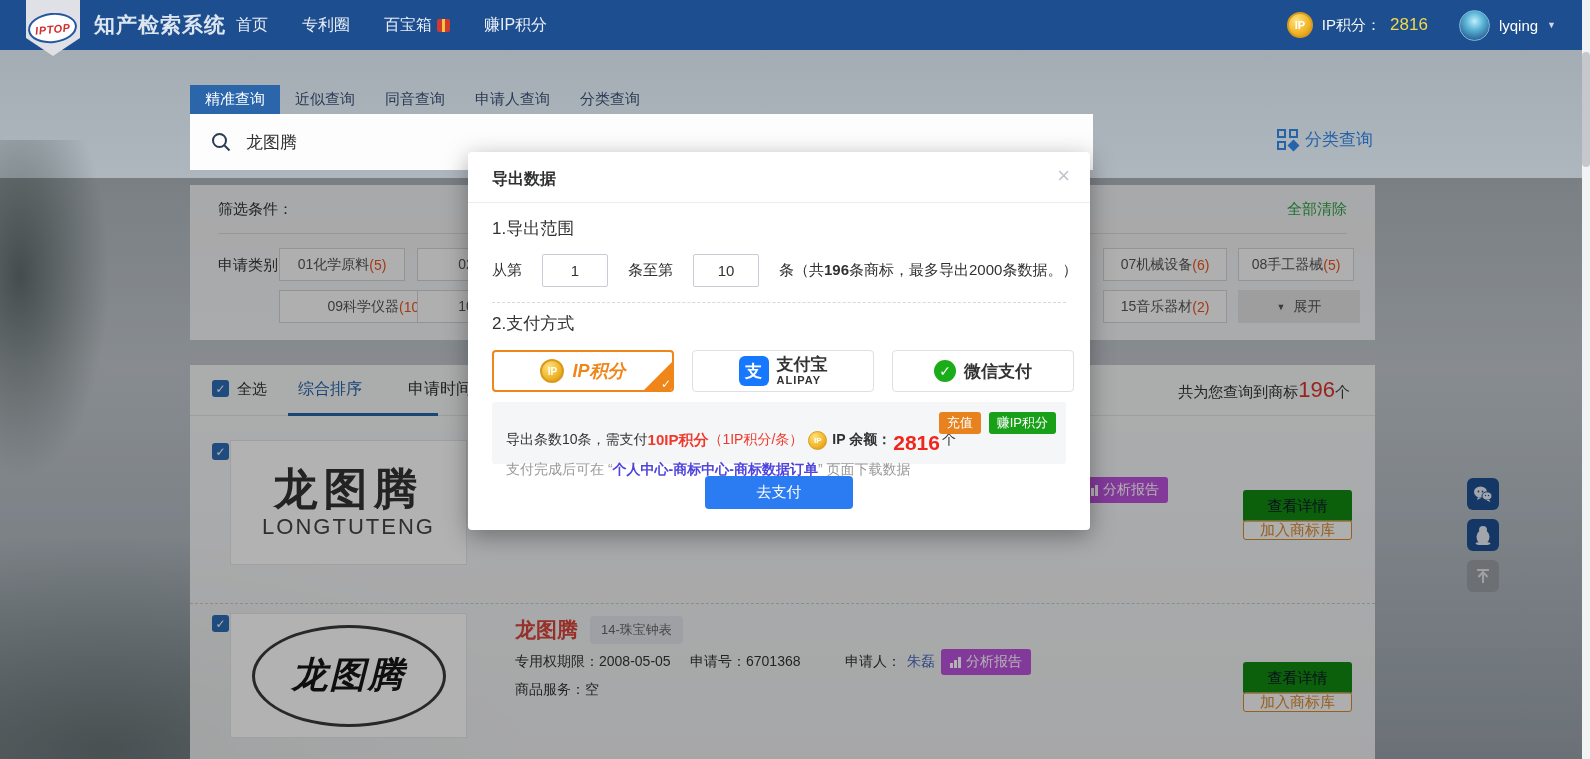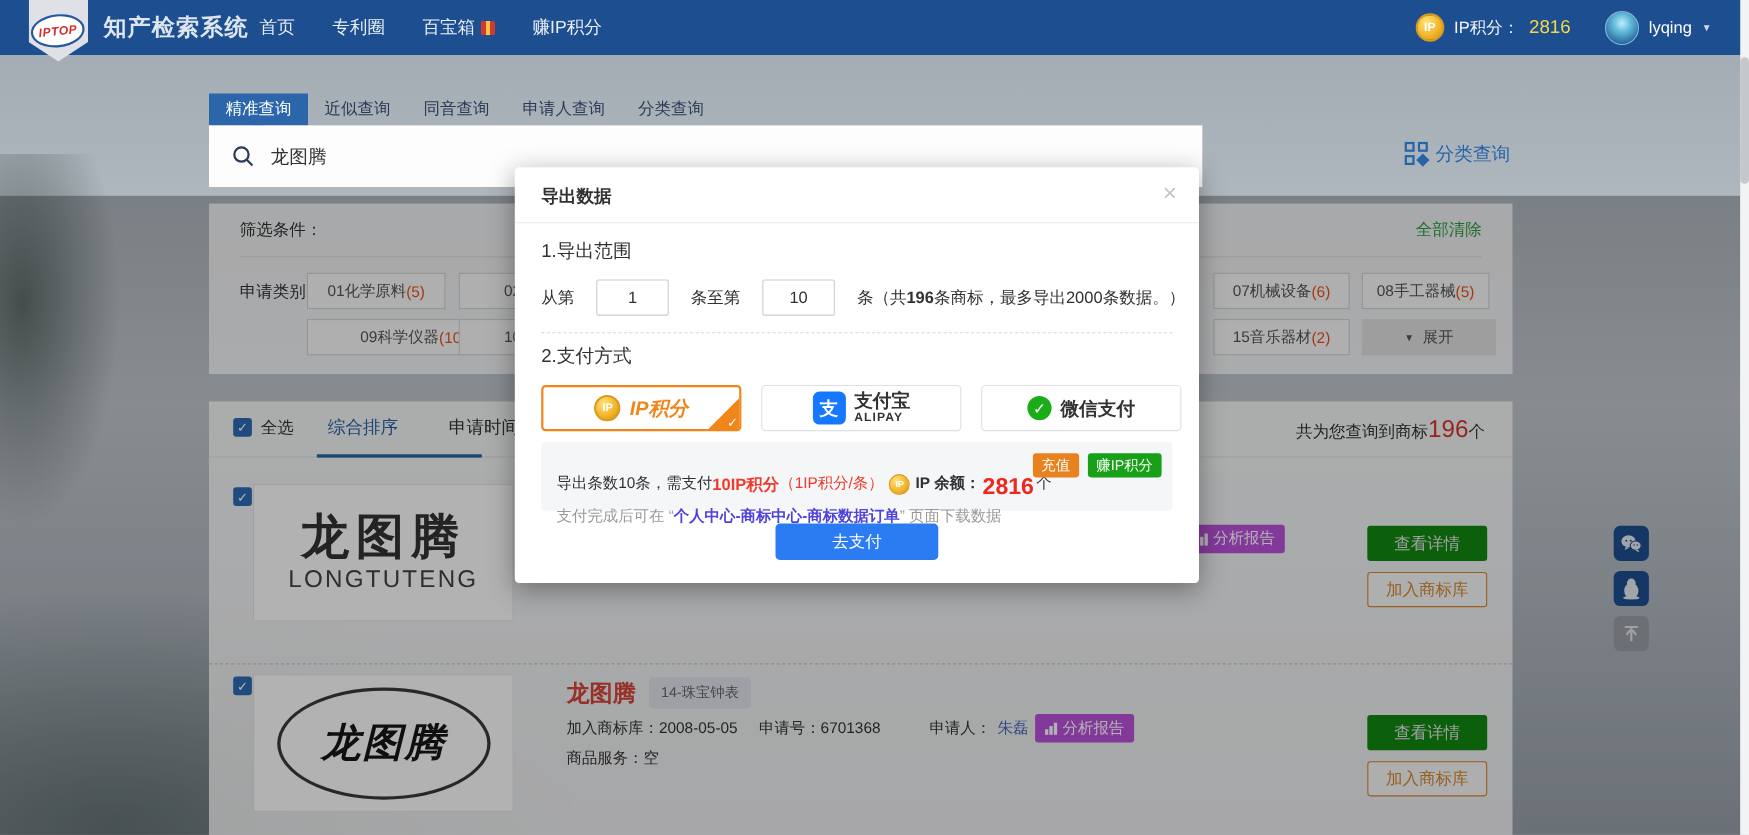--- a/index.html
+++ b/index.html
@@ -95,23 +95,23 @@
   .row2 .logo-box { top:9px; }
   .logo-cn { font-size:44px; font-weight:bold; color:#333; letter-spacing:6px; line-height:1.1; }
   .logo-en { font-size:22px; color:#444; letter-spacing:2px; }
   .oval-logo { width:194px; height:102px; border:3px solid #3a3a3a; border-radius:50%;
                display:flex; align-items:center; justify-content:center; }
   .oval-logo span { font-size:36px; font-weight:bold; font-style:italic; color:#161616; letter-spacing:2px; }
   .analysis-btn { background:#bb52dd; color:#fff; font-size:14px; border:none; border-radius:3px; height:26px;
                   padding:0 9px; display:inline-flex; align-items:center; gap:5px; cursor:pointer;
                   font-family:"Liberation Sans","DejaVu Sans",sans-serif; }
   .row1 .analysis-btn { position:absolute; left:888px; top:61px; }
-  .green-btn { position:absolute; left:1053px; width:109px; height:32px; background:#128a12; color:#e5e5e5; font-size:15px;
-               border:none; border-radius:3px; cursor:pointer; font-family:Liberation Sans, sans-serif; }
-  .orange-btn { position:absolute; left:1053px; width:109px; height:32px; background:rgba(255,255,255,.6); color:#d8892f;
+  .green-btn { position:absolute; left:1053px; width:109px; height:32px; background:#128a12; color:#0f172a; font-size:15px;
+               border:none; border-radius:3px; cursor:pointer; font-family:Liberation Sans, sans-serif;margin-top:12px; }
+  .orange-btn { position:absolute; left:1053px; width:109px; height:20px; background:rgba(255,255,255,.6); color:#d8892f;
                 font-size:15px; border:1px solid #d8892f; border-radius:3px; cursor:pointer;
                 font-family:"Liberation Sans","DejaVu Sans",sans-serif; }
   .row1 .green-btn { top:62px; } .row1 .orange-btn { top:104px; }
   .row2 .green-btn { top:46px; } .row2 .orange-btn { top:88px; }
   .services1 { position:absolute; left:325px; top:116px; font-size:14px; color:#333; }
   .expand-link { color:#2e7cd6; cursor:pointer; }
   .r2-title-row { position:absolute; left:325px; top:12px; display:flex; align-items:center; gap:12px; }
   .r2-title { color:#d8453a; font-size:21px; font-weight:bold; cursor:pointer; }
   .r2-tag { background:#e2e6ed; color:#666; font-size:13px; border-radius:4px; padding:5px 11px; }
   .r2-fields { position:absolute; left:325px; top:44px; width:740px; font-size:14px; color:#333; }
@@ -315,21 +315,21 @@
         <span class="oval-logo">
           <span>龙图腾</span>
         </span>
       </div>
       <div class="r2-title-row">
         <span class="r2-title">龙图腾</span>
         <span class="r2-tag">14-珠宝钟表</span>
       </div>
       <div class="r2-fields">
         <div class="f-row">
-          <span class="f-col1"><span>加入商标库：</span><span>2008-05-05</span></span>
+          <span class="f-col1"><span>专用权期限：</span><span>2008-05-05</span></span>
           <span class="f-col2"><span>申请号：</span><span>6701368</span></span>
           <span class="f-col3">
             <span>申请人：</span>
             <span class="link-blue">朱磊</span>
             <button class="analysis-btn">
               <span class="chart-ic">
                   <i style="height:5px"></i>
                   <i style="height:8px"></i>
                   <i style="height:11px"></i>
                 </span>

